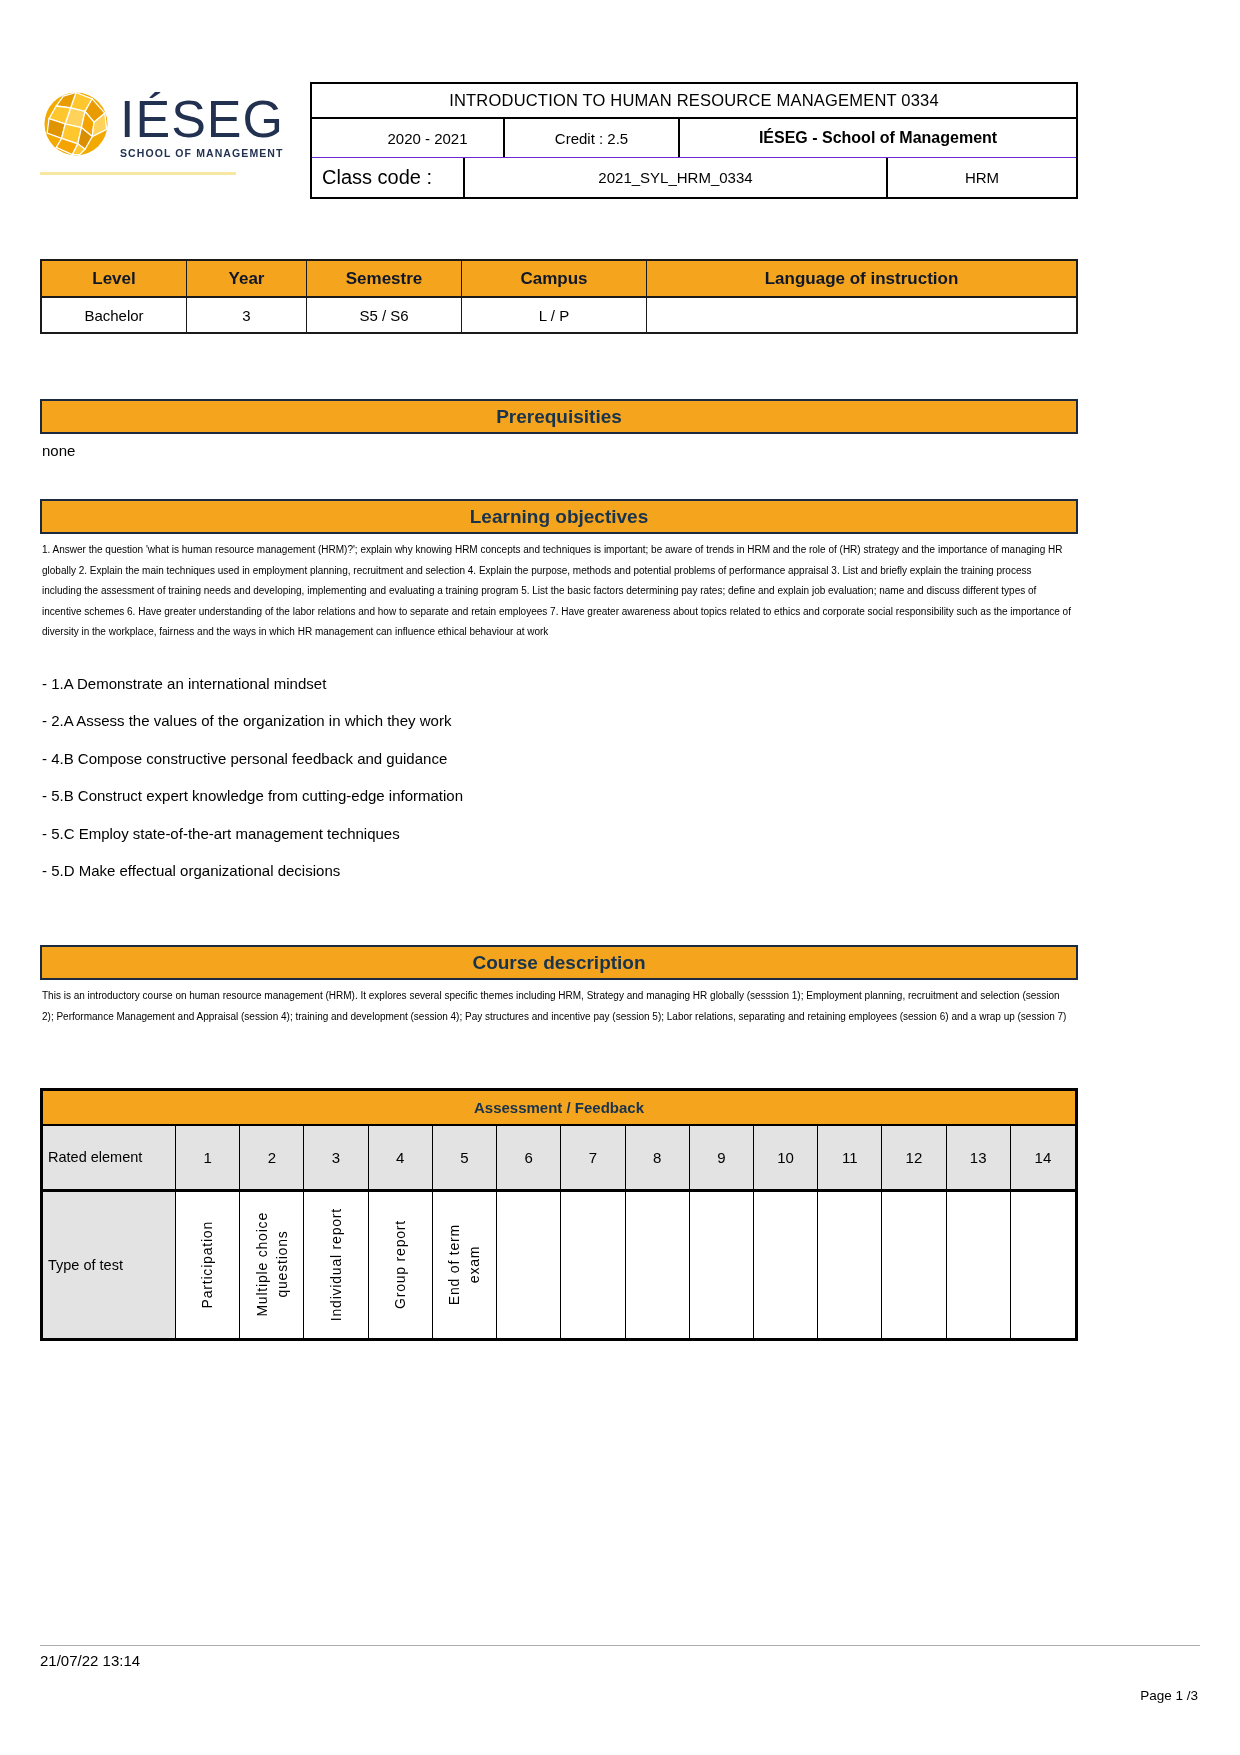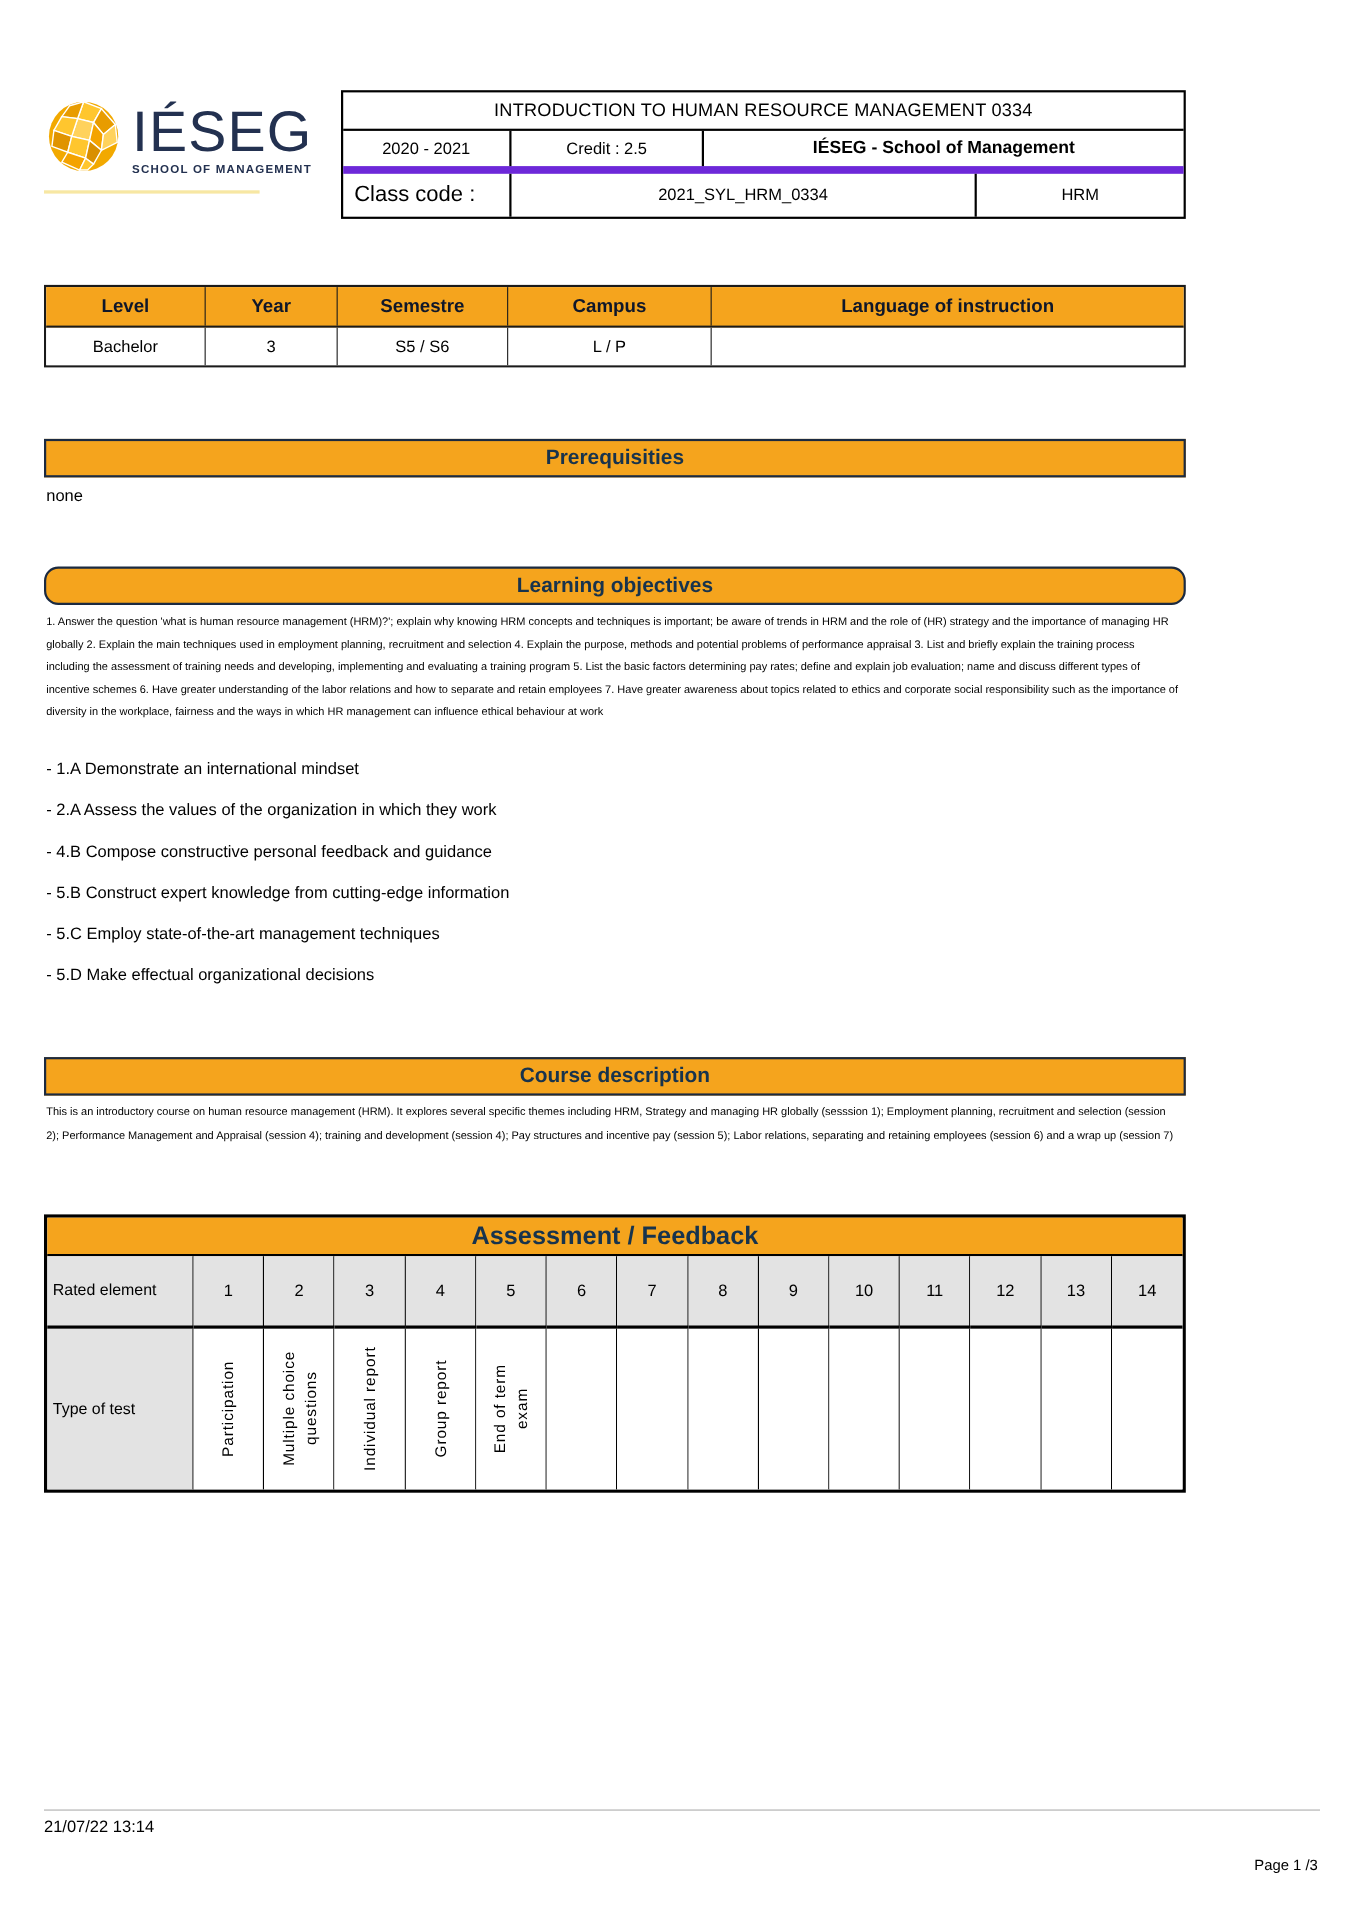--- a/index.html
+++ b/index.html
@@ -13,21 +13,21 @@
   .logo-wrap { width:270px; flex:0 0 270px; padding-top:6px; }
   .logo-line { display:flex; align-items:center; gap:8px; }
   .logo-text-block { display:flex; flex-direction:column; }
   .logo-brand { font-size:52px; font-weight:500; letter-spacing:1px; color:#233150; line-height:1; }
   .logo-tagline { font-size:10.5px; font-weight:700; letter-spacing:1.1px; color:#233150; margin-top:2px; }
   .logo-underline { width:196px; height:3px; background:#F7E7A3; margin-top:8px; }
 
   .header-table { flex:1; border:2px solid #000; }
   .ht-row1 { height:35px; border-bottom:2px solid #000; display:flex; align-items:center; justify-content:center;
              font-size:16.5px; letter-spacing:0.2px; }
-  .ht-row2 { height:39px; border-bottom:7px solid #6d28d9; display:grid; grid-template-columns:153px 175px 1fr; }
+  .ht-row2 { height:39px; border-bottom:1px solid #6d28d9; display:grid; grid-template-columns:153px 175px 1fr;padding-left:40px; }
   .ht-row3 { height:39px; display:grid; grid-template-columns:153px 423px 1fr; }
   .ht-cell { display:flex; align-items:center; justify-content:center; font-size:15px; border-right:2px solid #000; }
   .ht-cell:last-child { border-right:none; }
   .ht-school { font-weight:700; font-size:16px; }
   .ht-classcode { justify-content:flex-start; padding-left:10px; font-size:20px; }
 
   
   .info-table { margin:60px 0 0 40px; width:1038px; border:2px solid #1a1a1a; }
   .it-head { display:grid; grid-template-columns:145px 120px 155px 185px 1fr; background:#F5A41D; border-bottom:2px solid #1a1a1a; }
   .it-head > div { height:35px; display:flex; align-items:center; justify-content:center;
@@ -36,33 +36,33 @@
   .it-body { display:grid; grid-template-columns:145px 120px 155px 185px 1fr; background:#fff;text-align:center; }
   .it-body > div { height:34px; display:flex; align-items:center; justify-content:center;
                    font-size:15px; border-right:1.8px solid #1a1a1a; }
   .it-body > div:last-child { border-right:none; }
 
   
   .banner { margin-left:40px; width:1038px; height:35px; background:#F5A41D; border:2px solid #1B2A41;
             display:flex; align-items:center; justify-content:center;
             font-size:19px; font-weight:700; color:#17334D; }
   .banner-prereq { margin-top:65px; }
-  .banner-lo { margin-top:56px;border-radius:13px; }
+  .banner-lo { margin-top:40px; }
   .banner-cd { margin-top:64px; }
 
   .plain-text { margin:8px 0 0 42px; font-size:15px; }
   .para { margin:6px 0 0 42px; width:1030px; font-size:10px; line-height:20.6px; text-align:left; }
   .bullets { margin:30px 0 0 42px; }
   .bullet { font-size:15px; line-height:21px; margin-bottom:16.5px; }
 
   
   .atable { margin:60px 0 0 40px; width:1038px; border:3px solid #000; }
   .at-banner { height:35px; background:#F5A41D; border-bottom:2px solid #000;
                display:flex; align-items:center; justify-content:center;
-               font-size:23px; font-weight:700; color:#17334D; }
+               font-size:15px; font-weight:700; color:#17334D; }
   .at-row { display:grid; grid-template-columns:133px repeat(14, 1fr); }
   .at-row-num > div { height:66px; background:#E3E3E3; border-right:1.6px solid #000; border-bottom:3px solid #000;
                       display:flex; align-items:center; justify-content:center; font-size:15px; }
   .at-row-num > div:last-child { border-right:none; }
   .at-label { justify-content:flex-start !important; padding-left:5px; font-size:14.5px !important; }
   .at-row-type > div { height:146px; background:#fff; border-right:1.6px solid #000;
                        display:flex; align-items:center; justify-content:center; }
   .at-row-type > div:last-child { border-right:none; }
   .at-row-type .at-label { background:#E3E3E3; font-size:14.5px; }
   .vtext { writing-mode:vertical-rl; transform:rotate(180deg); white-space:pre-line;

